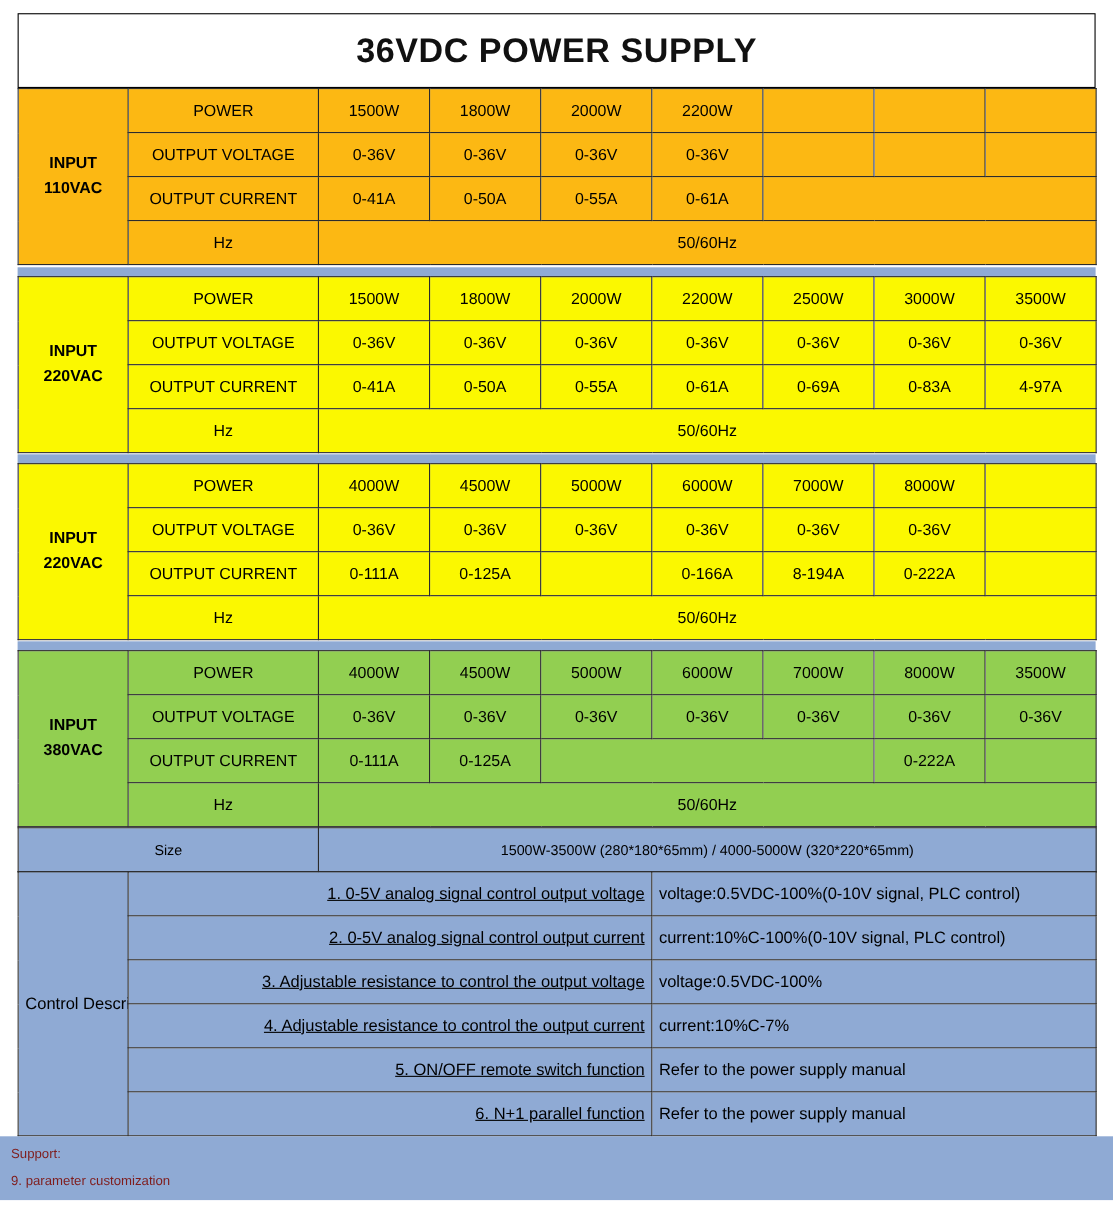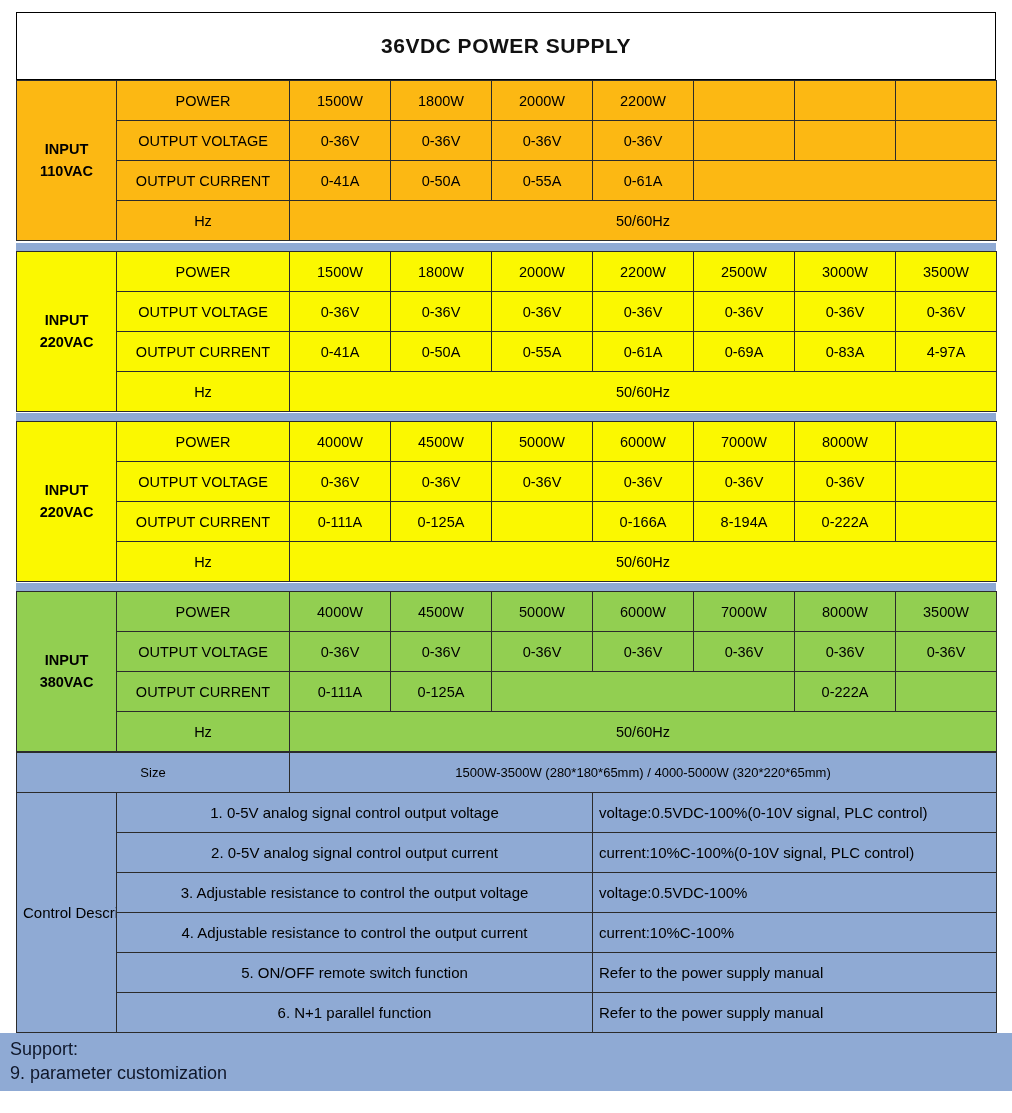--- a/index.html
+++ b/index.html
@@ -31,21 +31,21 @@
     width: 980px;
     height: 68px;
     background: #ffffff;
     border: 1px solid #000000;
     box-sizing: border-box;
     display: flex;
     align-items: center;
     justify-content: center;
   }
   .title-text {
-    font-size: 21px;
+    font-size: 31px;
     font-weight: 700;
     letter-spacing: 0.5px;
     color: #111111;
     white-space: nowrap;
   }
 
   
   .spec-block {
     position: absolute;
     left: 16px;
@@ -121,36 +121,36 @@
     overflow: hidden;
   }
   td.ctrl-head {
     text-align: center;
     font-size: 17px;
     line-height: 1.45;
     white-space: normal;
     word-break: break-all;
     padding: 0 2px;
   }
-  td.ctrl-item { text-align: center; }
+  td.ctrl-item { text-align: right; text-decoration: underline; }
   td.ctrl-val  { text-align: left; }
 
   
   .support {
     position: absolute;
     left: 0px;
     width: 1012px;
     background: #8FAAD4;
     box-sizing: border-box;
     padding: 4px 10px 6px 10px;
   }
   .support .line {
-    font-size: 18px;
+    font-size: 12px;
     line-height: 24px;
-    color: #0f172a;
+    color: #7f1d1d;
     white-space: nowrap;
   }
 </style>
 </head>
 <body>
 
 <div class="sheet">
 
   <div class="title-band">
     <div class="title-text">36VDC POWER SUPPLY</div>
@@ -413,21 +413,21 @@
         <tr>
           <td class="ctrl-item">2. 0-5V analog signal control output current</td>
           <td class="ctrl-val">current:10%C-100%(0-10V signal, PLC control)</td>
         </tr>
         <tr>
           <td class="ctrl-item">3. Adjustable resistance to control the output voltage</td>
           <td class="ctrl-val">voltage:0.5VDC-100%</td>
         </tr>
         <tr>
           <td class="ctrl-item">4. Adjustable resistance to control the output current</td>
-          <td class="ctrl-val">current:10%C-100%</td>
+          <td class="ctrl-val">current:10%C-7%</td>
         </tr>
         <tr>
           <td class="ctrl-item">5. ON/OFF remote switch function</td>
           <td class="ctrl-val">Refer to the power supply manual</td>
         </tr>
         <tr>
           <td class="ctrl-item">6. N+1 parallel function</td>
           <td class="ctrl-val">Refer to the power supply manual</td>
         </tr>
       </tbody>

